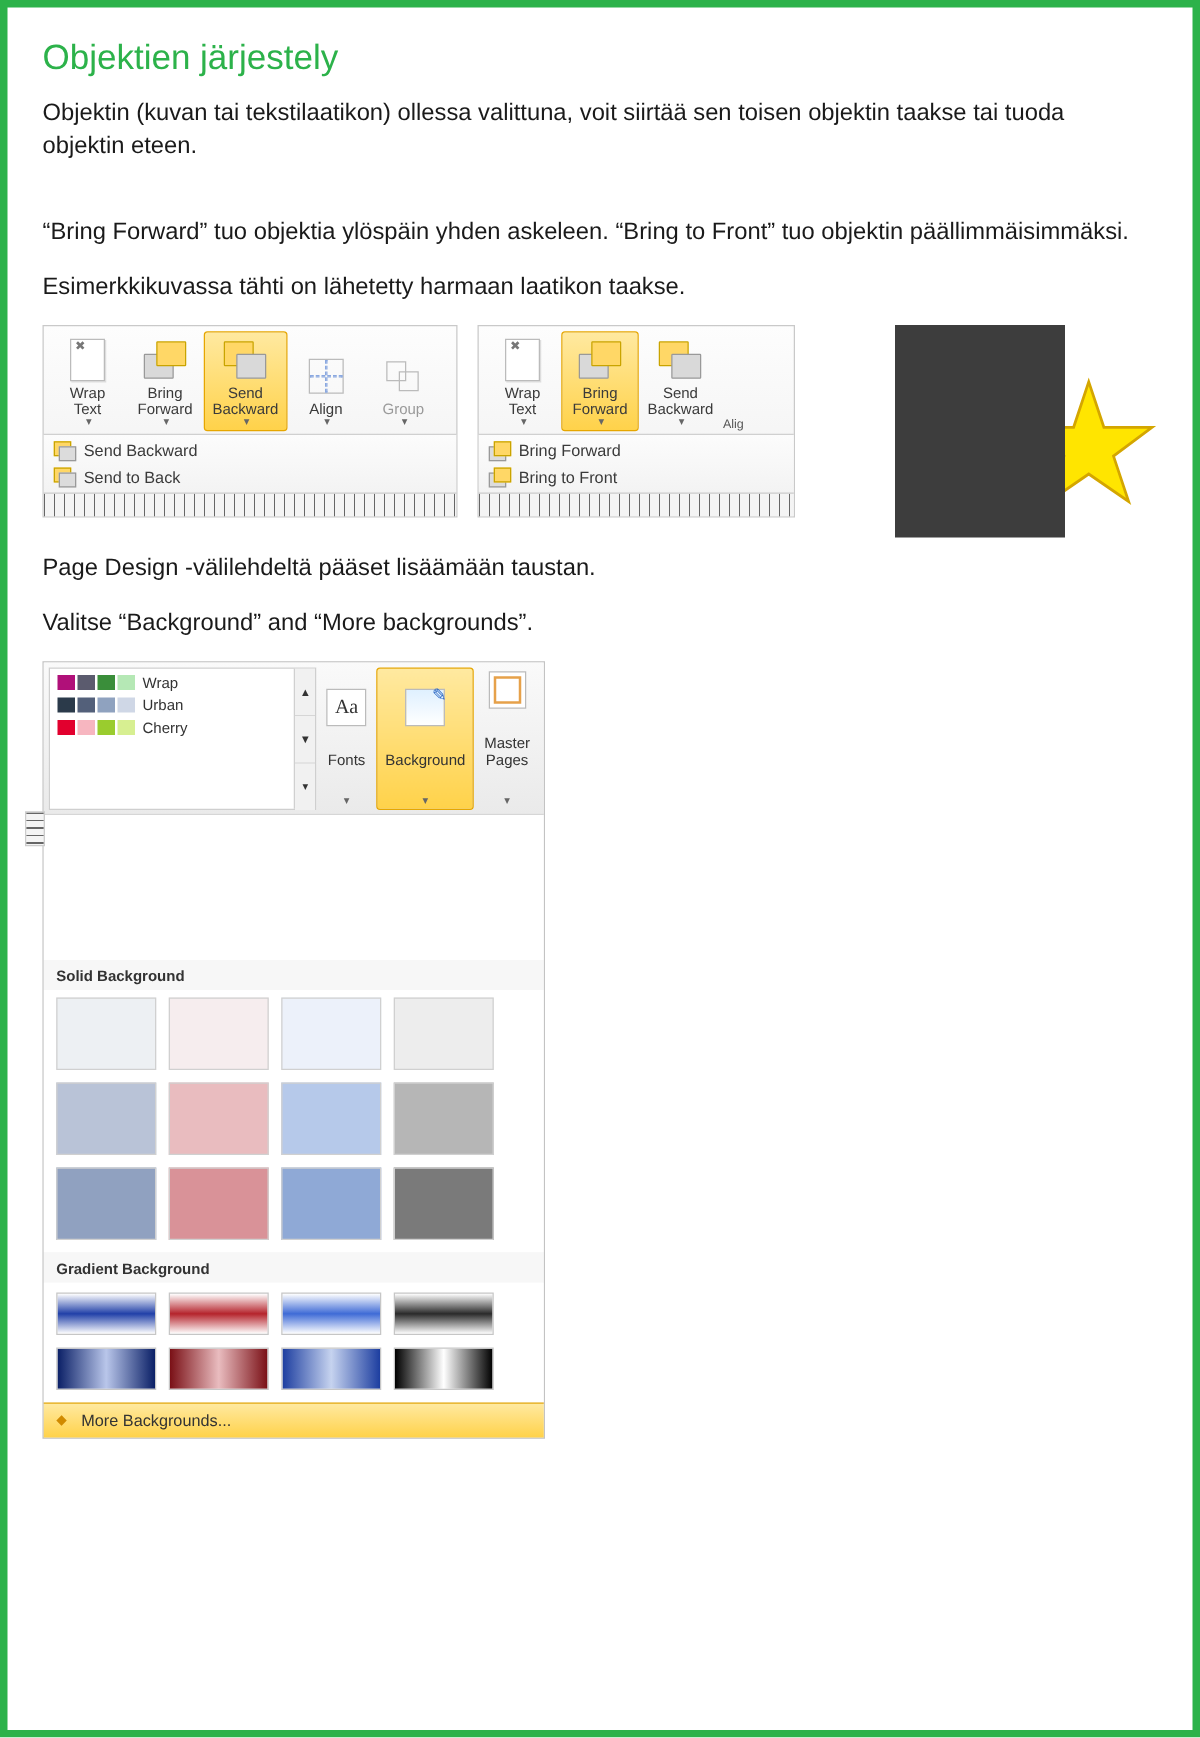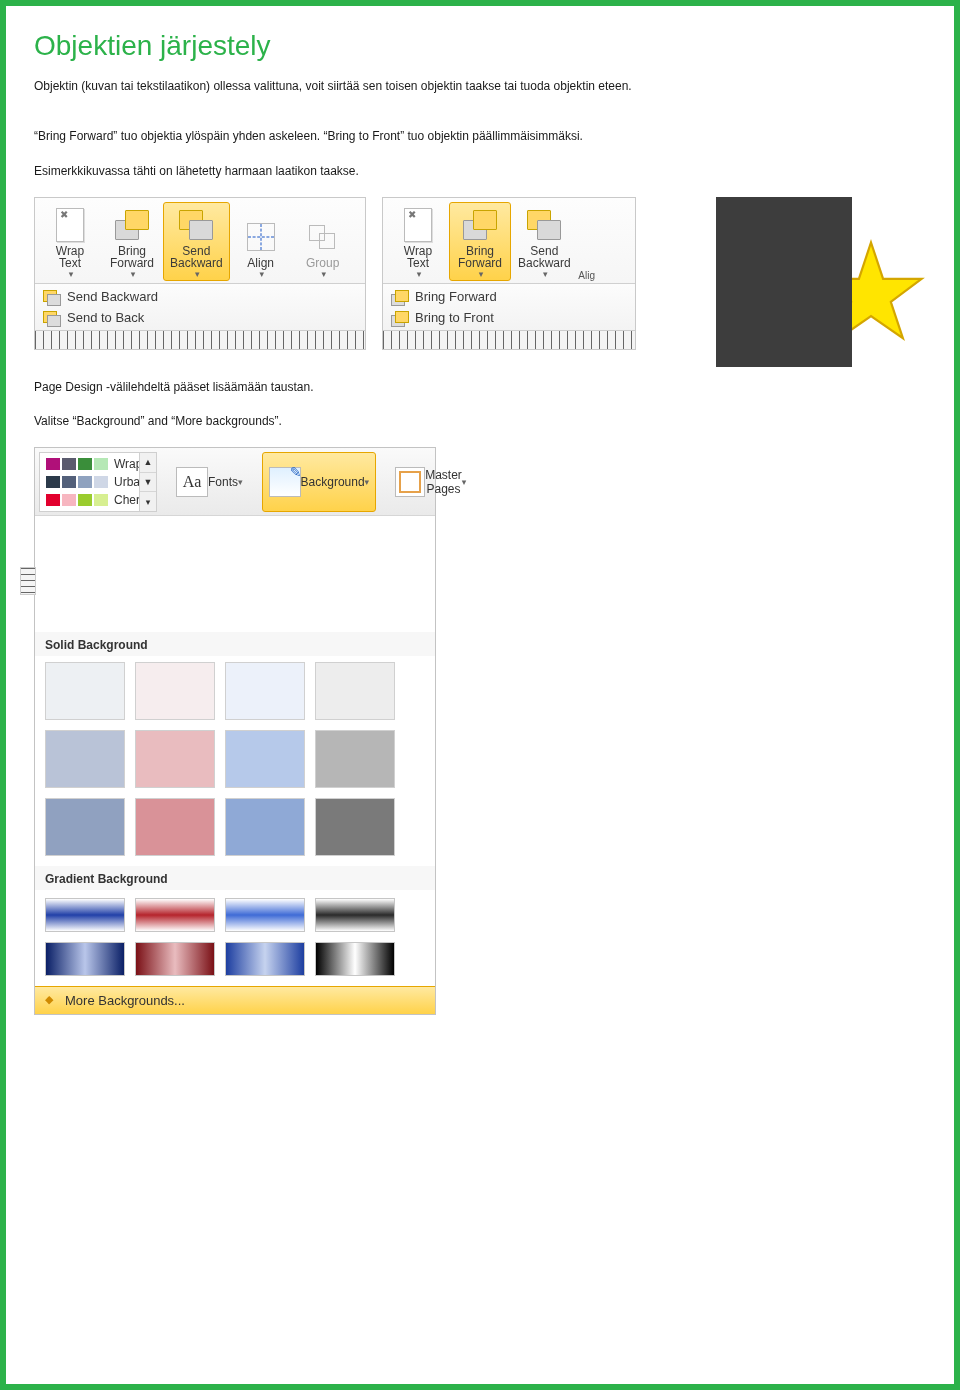--- a/index.html
+++ b/index.html
@@ -18,21 +18,21 @@
   }
 
   h2 {
     font-size:28px;
     color:#2cb24a;
     font-weight:500;
     margin:2px 0 16px 0;
   }
   h2.sec2 { margin:24px 0 14px 0; }
   p {
-    font-size:12px;
+    font-size:19px;
     line-height:1.35;
     margin:12px 0 18px 0;
     max-width:870px;
   }
 
   
   .shots-row {
     display:flex;
     align-items:flex-start;
     gap:16px;
@@ -177,22 +177,22 @@
   .sw:nth-child(4){ margin-right:6px; }
   .scheme-list .spin {
     position:absolute; right:0; top:0; width:16px; height:calc(100% - 0px);
     display:flex; flex-direction:column;
     border-left:1px solid #d0d0d0;
   }
   .scheme-list .spin div { flex:1; display:flex; align-items:center; justify-content:center; font-size:9px; background:#f1f1f1; border-bottom:1px solid #d6d6d6; }
   .scheme-list .spin div:last-child{ border-bottom:none; }
 
   .dp-top-btn {
-    display:flex; flex-direction:row; align-items:center; justify-content:flex-end;
-    padding:2px 6px; font-size:12px; text-align:center; border:1px solid transparent; border-radius:3px; margin-left:12px;
+    display:flex; flex-direction:column; align-items:center; justify-content:flex-end;
+    padding:2px 6px; font-size:12px; text-align:center; border:1px solid transparent; border-radius:3px; margin-left:1px;gap:20px;
   }
   .dp-top-btn.hi { background:linear-gradient(#ffe9a0,#ffd24a); border:1px solid #e6a600; }
   .dp-top-btn .caret { font-size:9px; color:#666; }
   .dp-top-btn .big-ico { height:30px; display:flex; align-items:center; justify-content:center; }
   .ico-Aa {
     width:30px; height:28px; border:1px solid #bbb; background:#fff; font:16px Georgia; display:flex; align-items:center; justify-content:center;
   }
   .ico-bg {
     width:30px; height:28px; border:1px solid #bbb; background:linear-gradient(#dff0ff,#fff); position:relative;
   }

